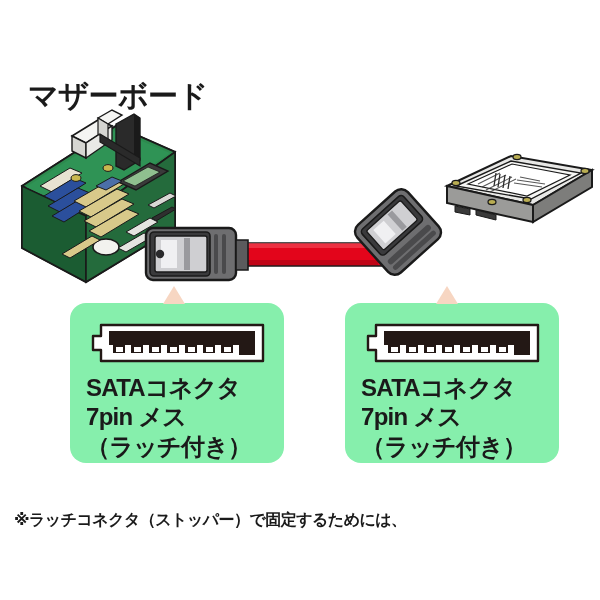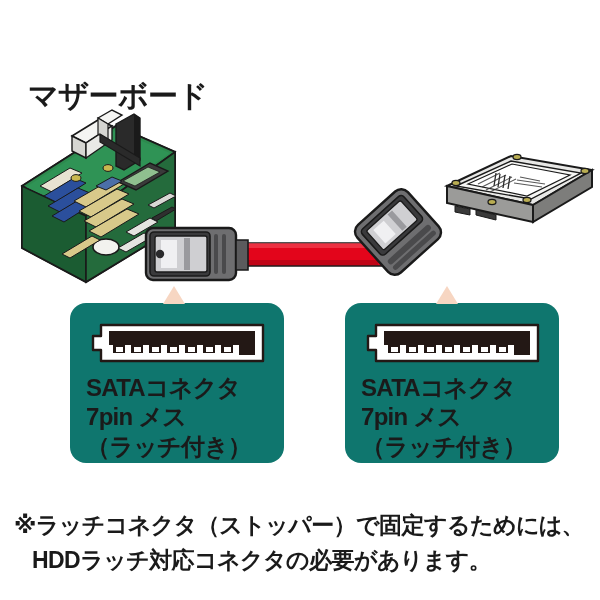--- a/index.html
+++ b/index.html
@@ -53,21 +53,21 @@
     width: 600px;
     height: 600px;
     pointer-events: none;
   }
 
   
   .callout {
     position: absolute;
     width: 214px;
     height: 160px;
-    background: #0f766e;
+    background: #86efac;
     border-radius: 16px;
     box-sizing: border-box;
   }
   .callout.left  { left: 70px;  top: 303px; }
   .callout.right { left: 345px; top: 303px; }
 
   .callout .tail {
     position: absolute;
     top: -17px;
     width: 0; height: 0;
@@ -98,21 +98,21 @@
     white-space: nowrap;
   }
   .callout-text .ln { display: block; }
 
   
   .notes {
     position: absolute;
     left: 14px;
     top: 508px;
     width: 580px;
-    font-size: 23px;
+    font-size: 16px;
     font-weight: 700;
     line-height: 1.52;
     letter-spacing: -0.55px;
     white-space: nowrap;
   }
   .notes .nl { display: block; }
   .notes .nl.indent { padding-left: 18px; }
 </style>
 </head>
 <body>
@@ -320,16 +320,15 @@
 
     <div class="callout-text">
       <span class="ln">SATAコネクタ</span>
       <span class="ln">7pin メス</span>
       <span class="ln">（ラッチ付き）</span>
     </div>
   </div>
 
   <div class="notes">
     <span class="nl">※ラッチコネクタ（ストッパー）で固定するためには、</span>
-    <span class="nl indent">HDDラッチ対応コネクタの必要があります。</span>
   </div>
 
 </div>
 
 </body></html>

